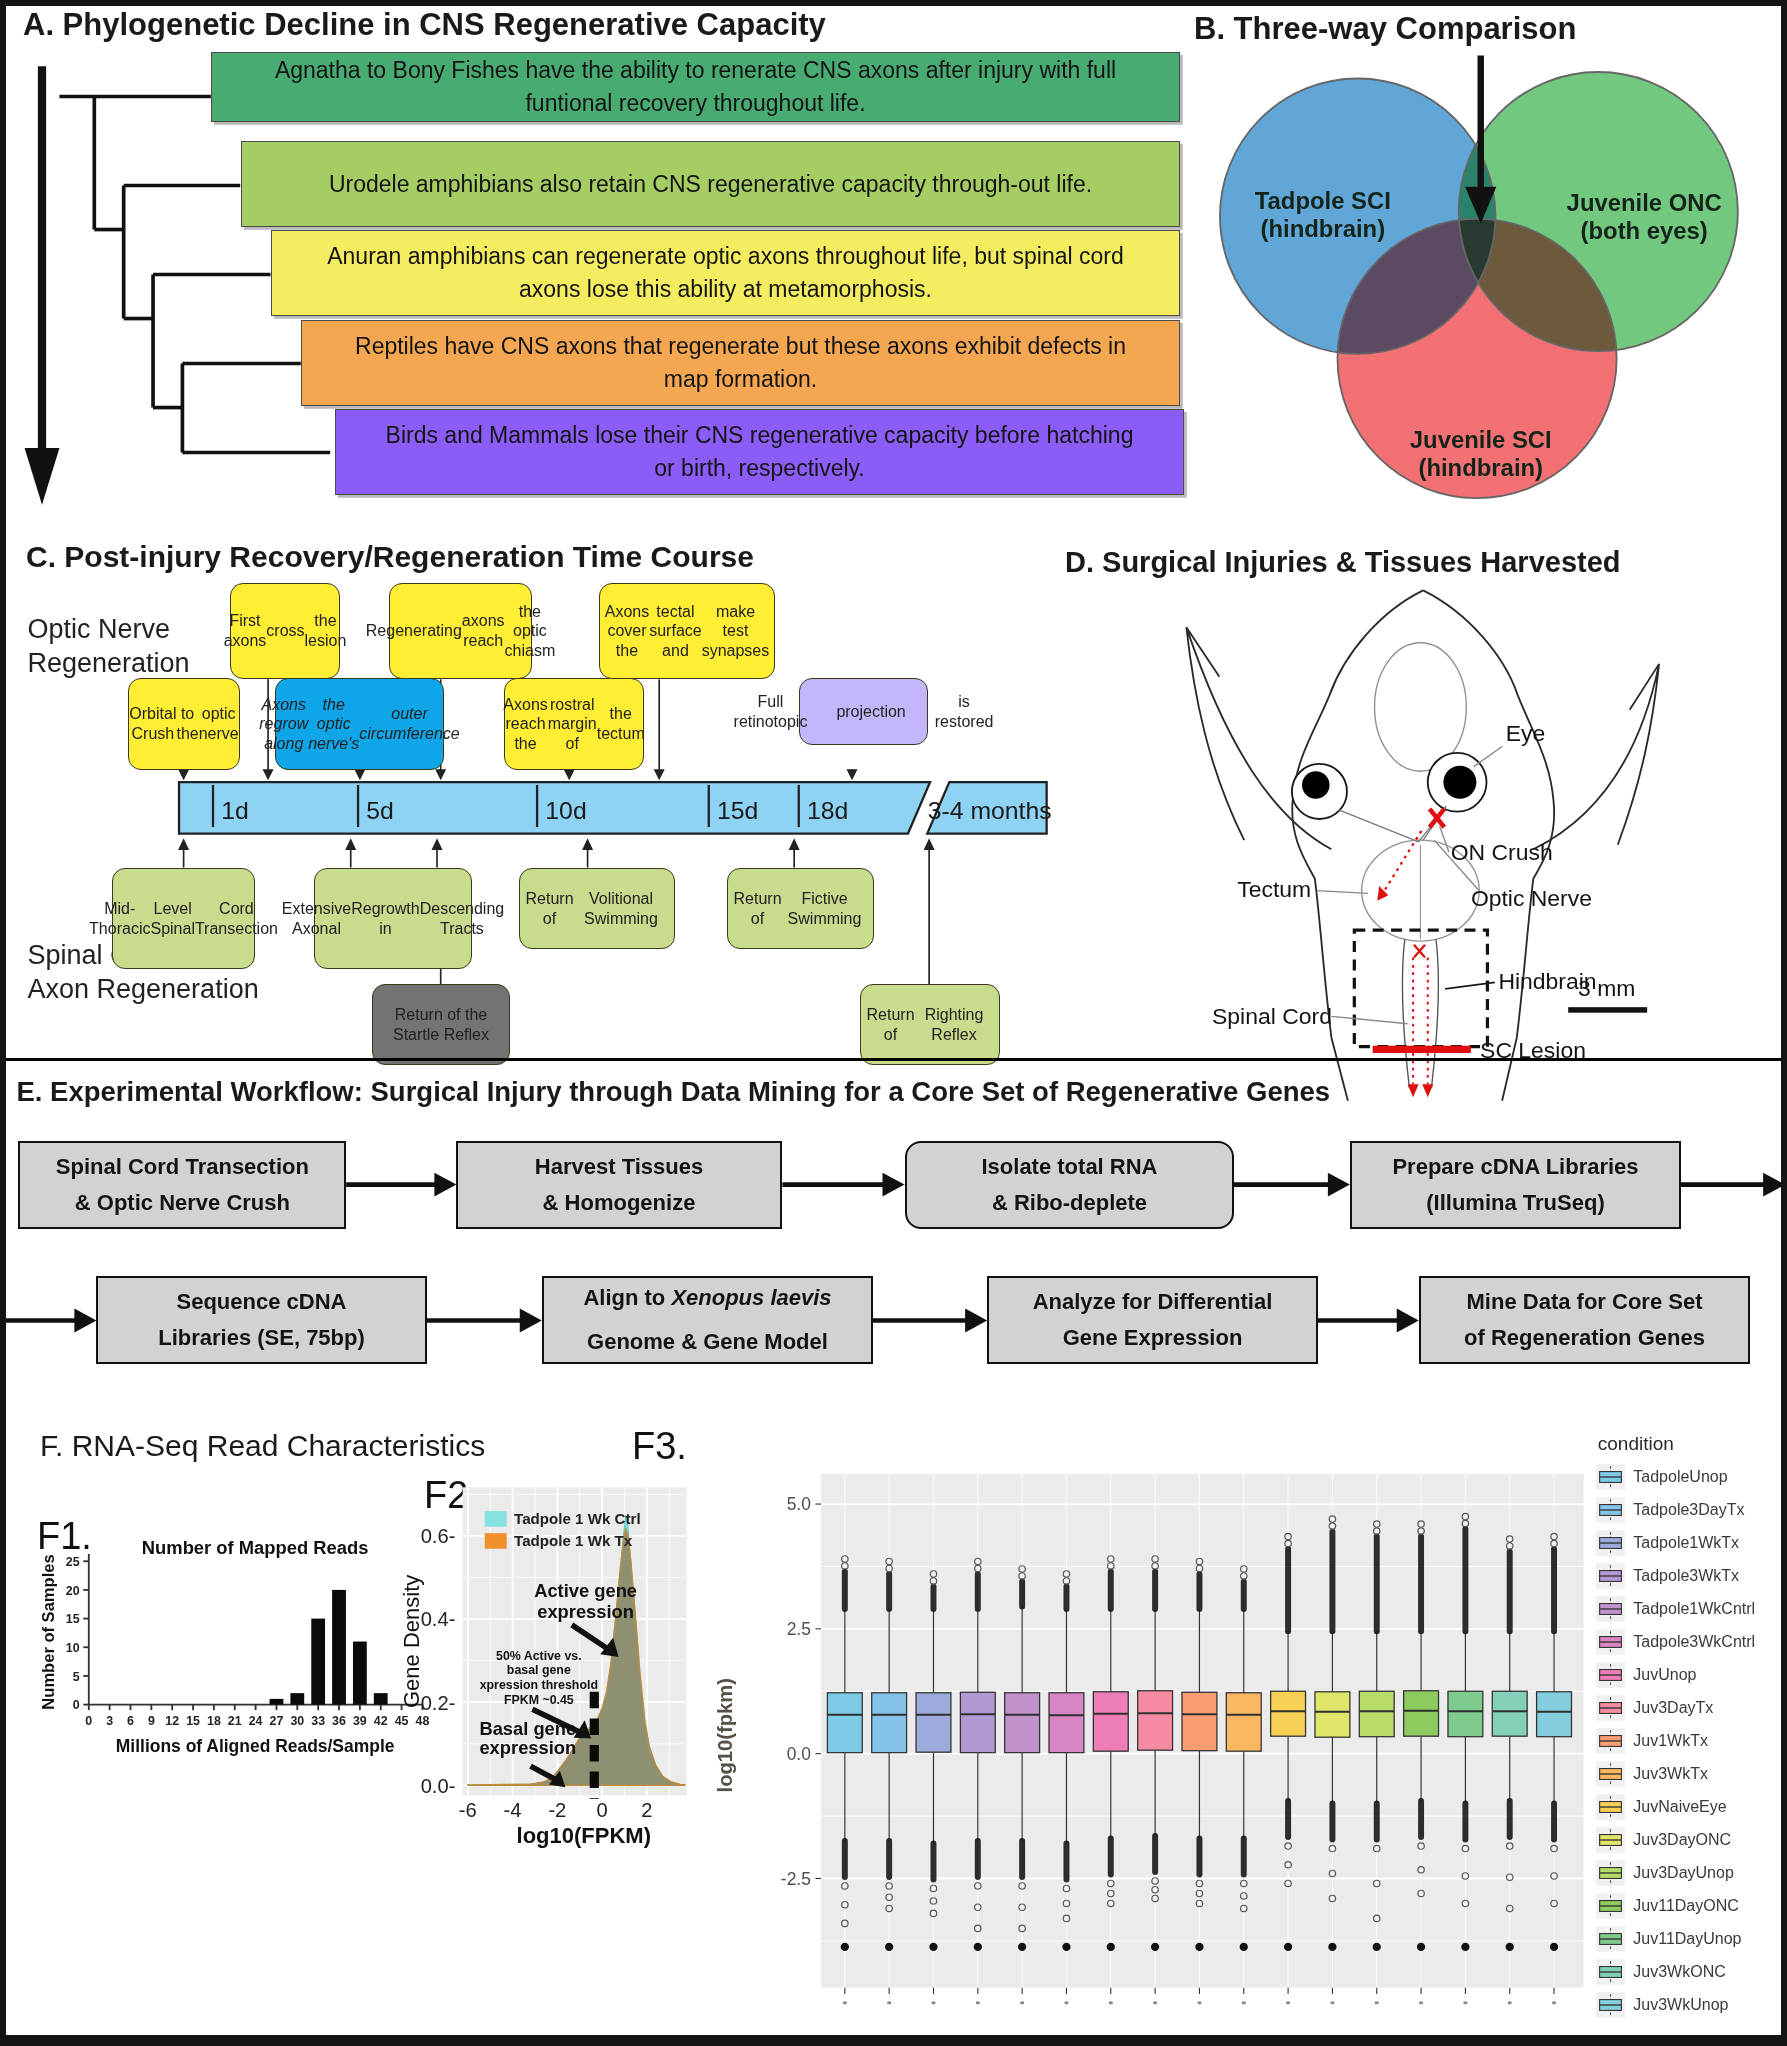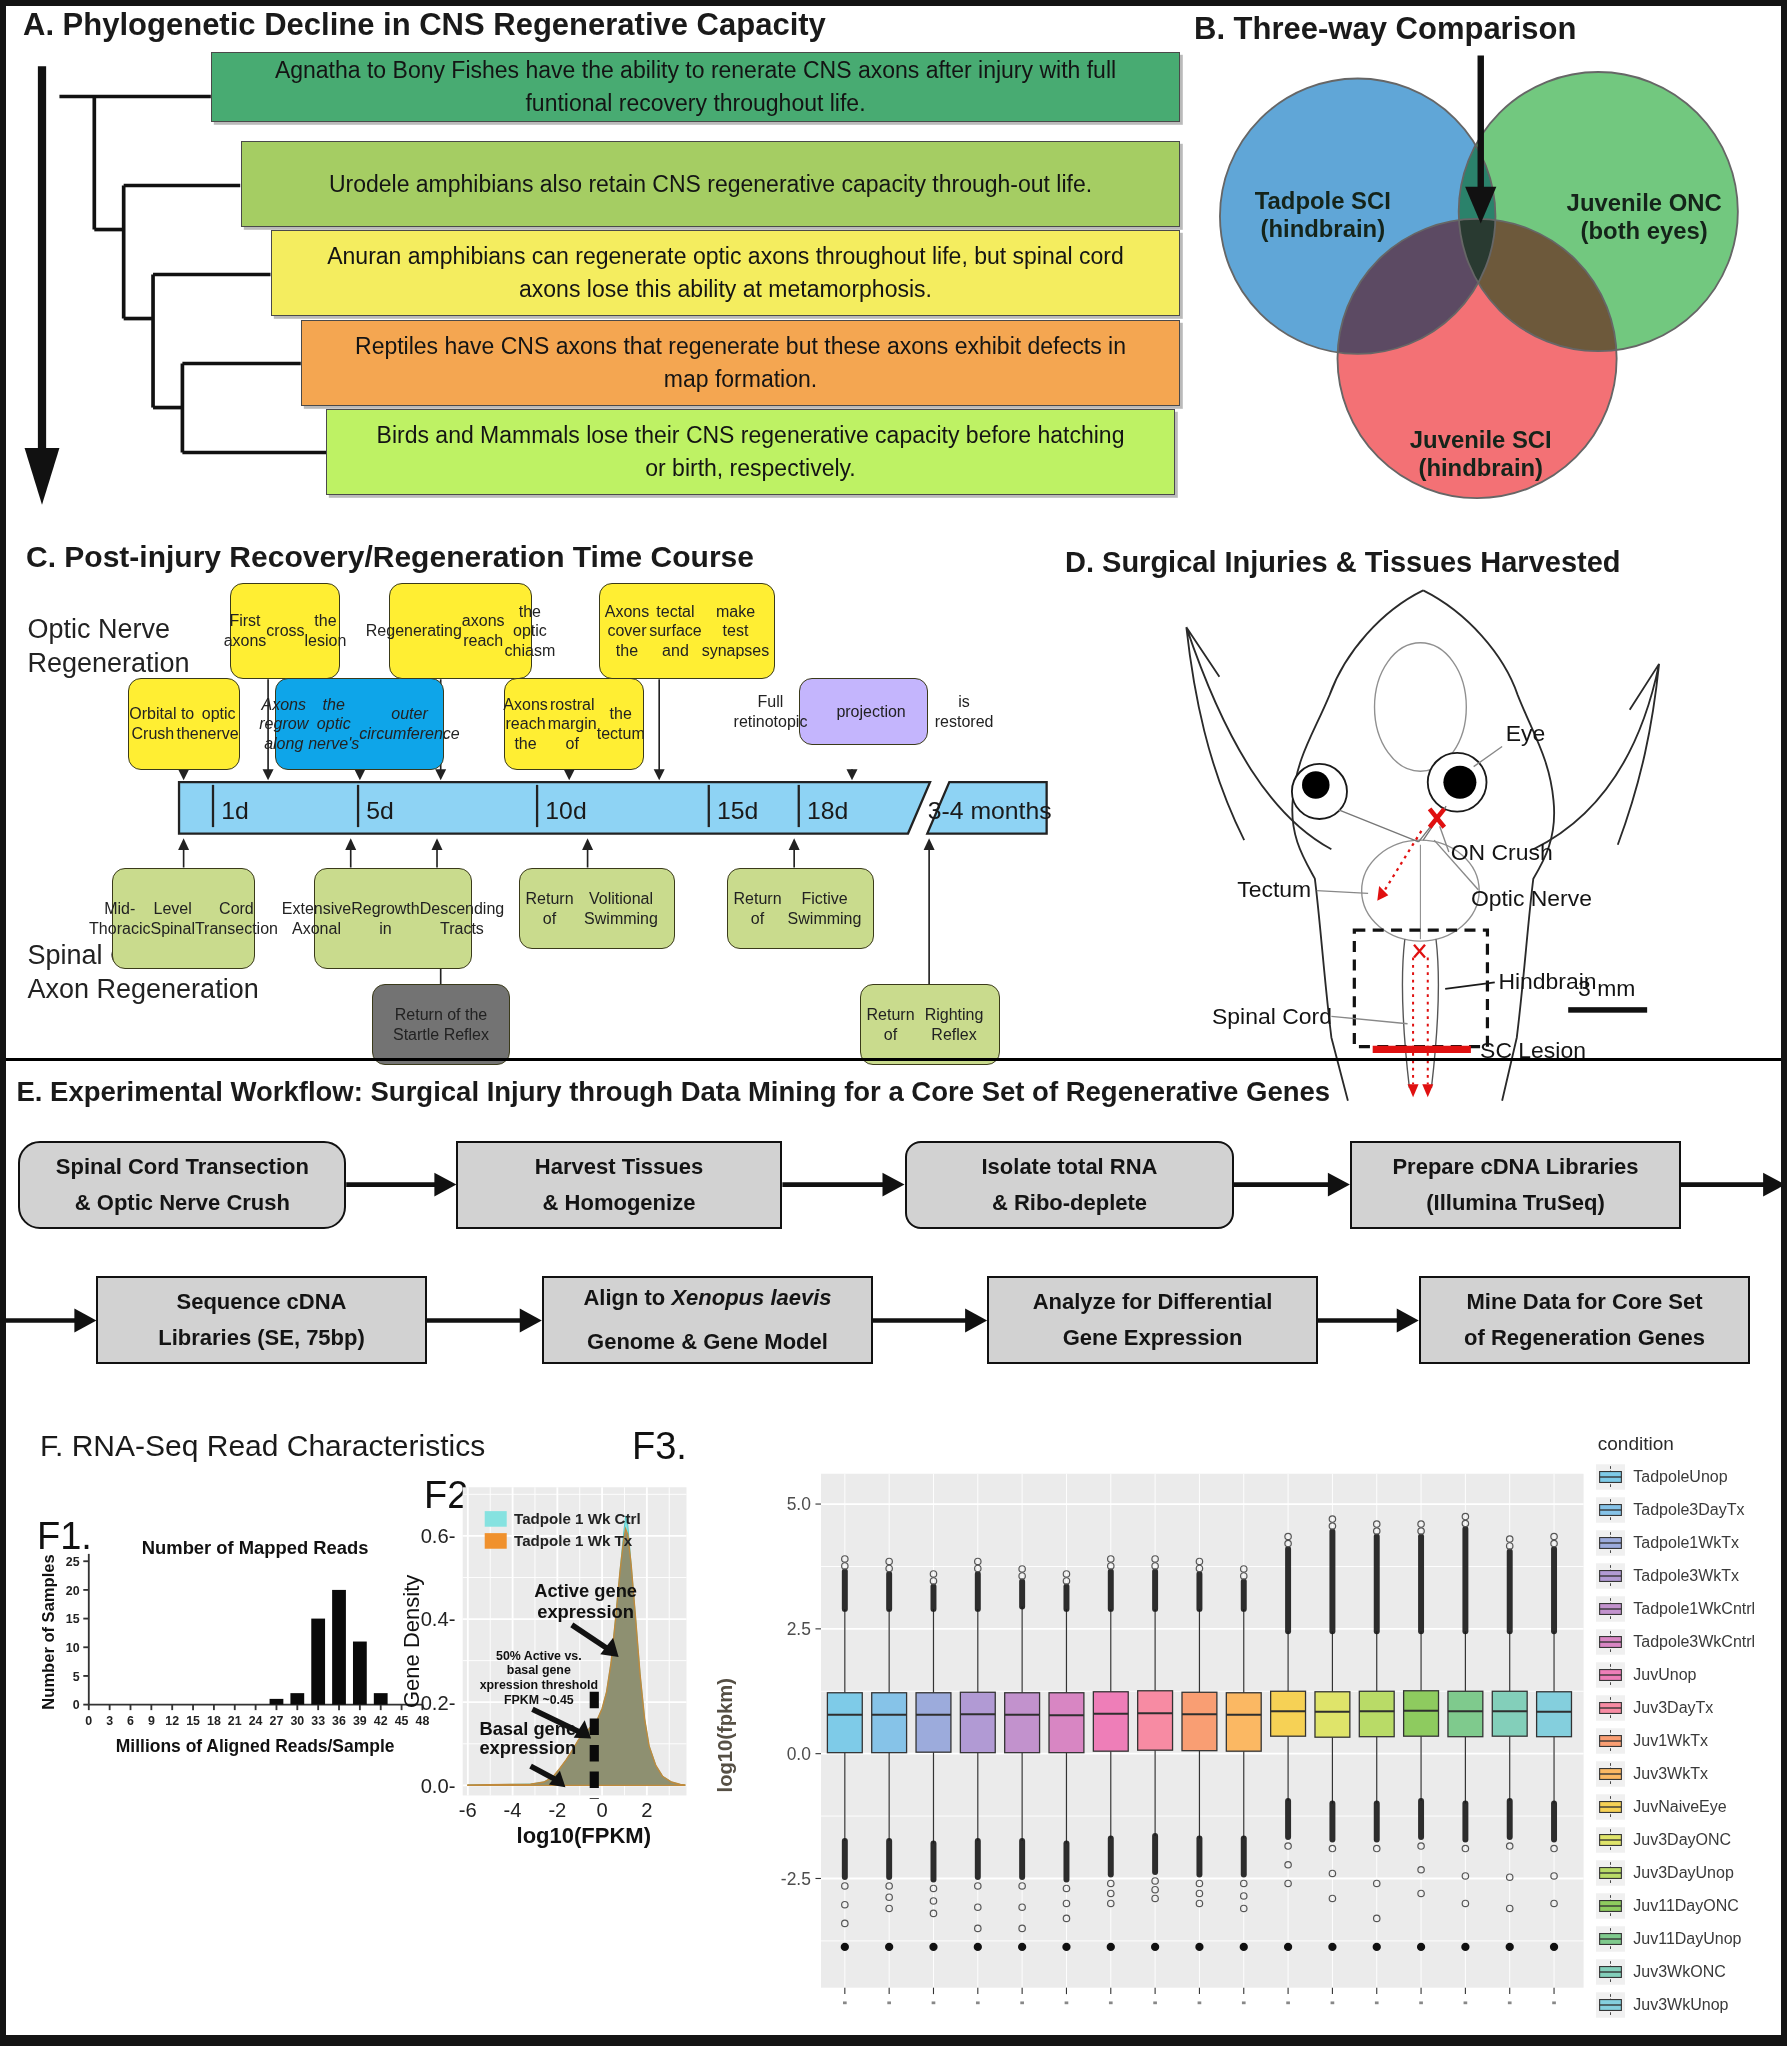--- a/index.html
+++ b/index.html
@@ -47,21 +47,21 @@
       <line x1="147" y1="394" x2="179" y2="394" stroke="#111" stroke-width="4"></line>
       <line x1="179" y1="346" x2="179" y2="443" stroke="#111" stroke-width="4"></line>
       <line x1="179" y1="346" x2="308" y2="346" stroke="#111" stroke-width="4"></line>
       <line x1="179" y1="443" x2="340" y2="443" stroke="#111" stroke-width="4"></line>
     </svg>
   <div id="aboxes">
       <div class="abox" style="left:211px;top:52px;width:969px;height:70px;background:#48ab72;">Agnatha to Bony Fishes have the ability to renerate CNS axons after injury with full funtional recovery throughout life.</div>
       <div class="abox" style="left:241px;top:141px;width:939px;height:86px;background:#a5cd63;">Urodele amphibians also retain CNS regenerative capacity through-out life.</div>
       <div class="abox" style="left:271px;top:230px;width:909px;height:86px;background:#f4ed5f;">Anuran amphibians can regenerate optic axons throughout life, but spinal cord axons lose this ability at metamorphosis.</div>
       <div class="abox" style="left:301px;top:320px;width:879px;height:86px;background:#f4a651;">Reptiles have CNS axons that regenerate but these axons exhibit defects in map formation.</div>
-      <div class="abox" style="left:326px;top:409px;width:849px;height:86px;background:#bef264;">Birds and Mammals lose their CNS regenerative capacity before hatching or birth, respectively.</div>
+      <div class="abox" style="left:335px;top:409px;width:849px;height:86px;background:#8b5cf6;">Birds and Mammals lose their CNS regenerative capacity before hatching or birth, respectively.</div>
     </div>
 
   <div class="ptitle" style="left:1194px;top:11px;font-size:31px;">B. Three-way Comparison</div>
   <svg id="svgB" style="left:1185px;top:4.6px;" width="597" height="528" viewBox="0 0 650 575">
       <g>
         <circle cx="188" cy="230" r="150" fill="#4a9ad2" fill-opacity="0.88" style="mix-blend-mode:multiply"></circle>
         <circle cx="450" cy="225" r="152" fill="#5fc06d" fill-opacity="0.88" style="mix-blend-mode:multiply"></circle>
         <circle cx="318" cy="385" r="152" fill="#f15d62" fill-opacity="0.88" style="mix-blend-mode:multiply"></circle>
       </g>
       <circle cx="188" cy="230" r="150" fill="none" stroke="#666" stroke-width="2"></circle>
@@ -249,21 +249,21 @@
       <line x1="4" y1="278" x2="83" y2="278" stroke="#111" stroke-width="5"></line>
       <polygon points="81,265 81,291 105,278" fill="#111"></polygon>
       <line x1="465" y1="278" x2="568" y2="278" stroke="#111" stroke-width="5"></line>
       <polygon points="566,265 566,291 590,278" fill="#111"></polygon>
       <line x1="950" y1="278" x2="1053" y2="278" stroke="#111" stroke-width="5"></line>
       <polygon points="1051,265 1051,291 1075,278" fill="#111"></polygon>
       <line x1="1435" y1="278" x2="1523" y2="278" stroke="#111" stroke-width="5"></line>
       <polygon points="1521,265 1521,291 1545,278" fill="#111"></polygon>
     </svg>
   <div id="eboxes">
-      <div class="ebox" style="left:18.4px;top:1141px;width:328px;height:88px;border-radius:22px;">
+      <div class="ebox" style="left:18.4px;top:1141px;width:328px;height:88px;">
         <div>Spinal Cord Transection</div>
         <div>&amp; Optic Nerve Crush</div>
       </div>
       <div class="ebox" style="left:456px;top:1141px;width:326px;height:88px;">
         <div>Harvest Tissues</div>
         <div>&amp; Homogenize</div>
       </div>
       <div class="ebox" style="left:905px;top:1141px;width:329px;height:88px;border-radius:16px;">
         <div>Isolate total RNA</div>
         <div>&amp; Ribo-deplete</div>

